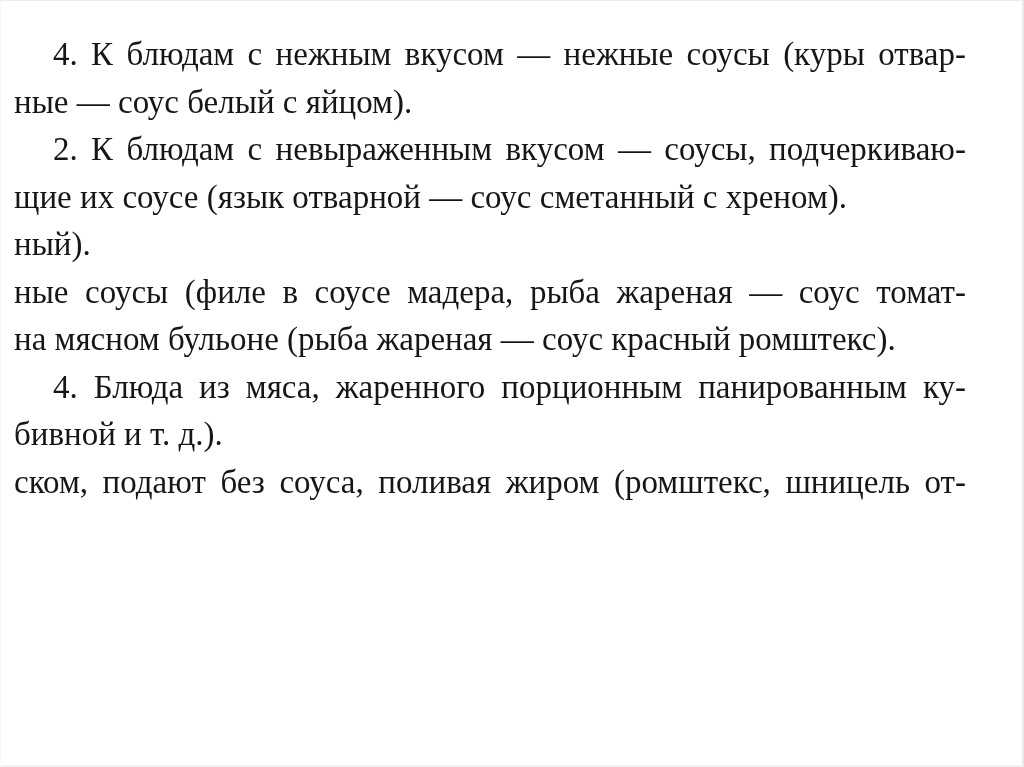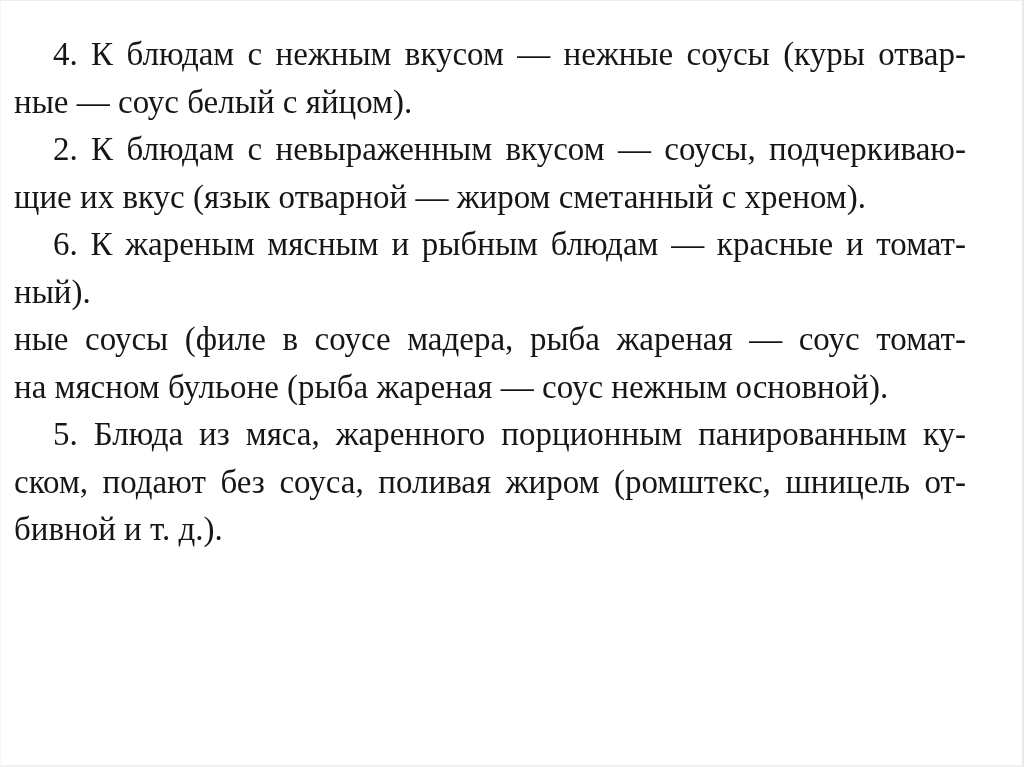--- a/index.html
+++ b/index.html
@@ -44,22 +44,21 @@
   }
 </style>
 </head>
 <body>
 
 <div class="page">
   <div class="text-block">
     <div class="line indent">4. К блюдам с нежным вкусом — нежные соусы (куры отвар-</div>
     <div class="line last">ные — соус белый с яйцом).</div>
     <div class="line indent">2. К блюдам с невыраженным вкусом — соусы, подчеркиваю-</div>
-    <div class="line last">щие их вкус (язык отварной — жиром сметанный с хреном).</div>
-    <div class="line indent">6. К жареным мясным и рыбным блюдам — красные и томат-</div>
+    <div class="line last">щие их соусе (язык отварной — соус сметанный с хреном).</div>
     <div class="line last">ный).</div>
     <div class="line">ные соусы (филе в соусе мадера, рыба жареная — соус томат-</div>
-    <div class="line last">на мясном бульоне (рыба жареная — соус нежным основной).</div>
-    <div class="line indent">5. Блюда из мяса, жаренного порционным панированным ку-</div>
+    <div class="line last">на мясном бульоне (рыба жареная — соус красный ромштекс).</div>
+    <div class="line indent">4. Блюда из мяса, жаренного порционным панированным ку-</div>
+    <div class="line last">бивной и т. д.).</div>
     <div class="line">ском, подают без соуса, поливая жиром (ромштекс, шницель от-</div>
-    <div class="line last">бивной и т. д.).</div>
   </div>
 </div>
 
 </body></html>

